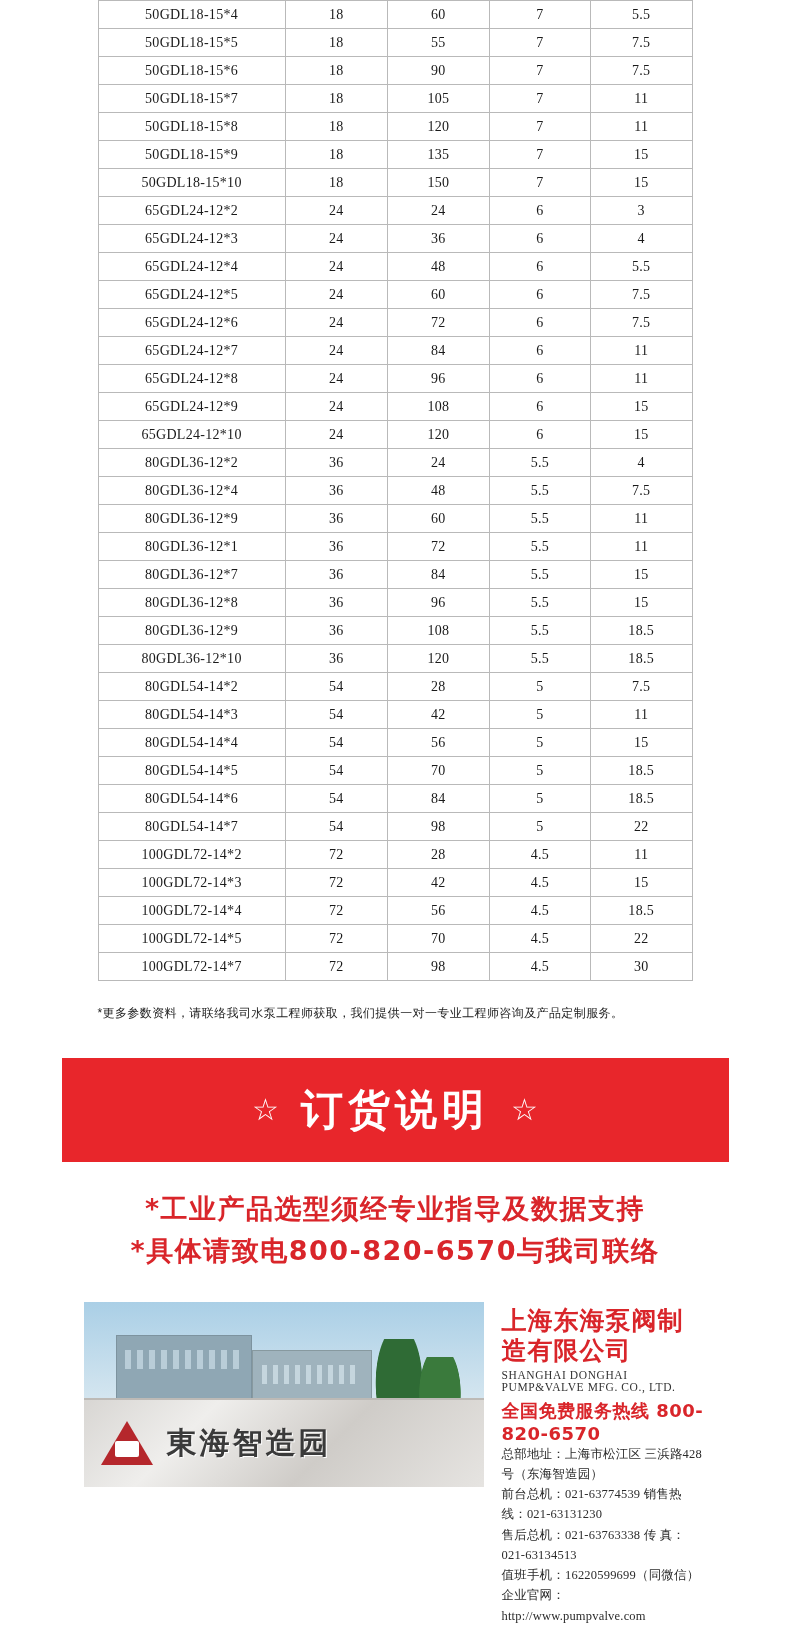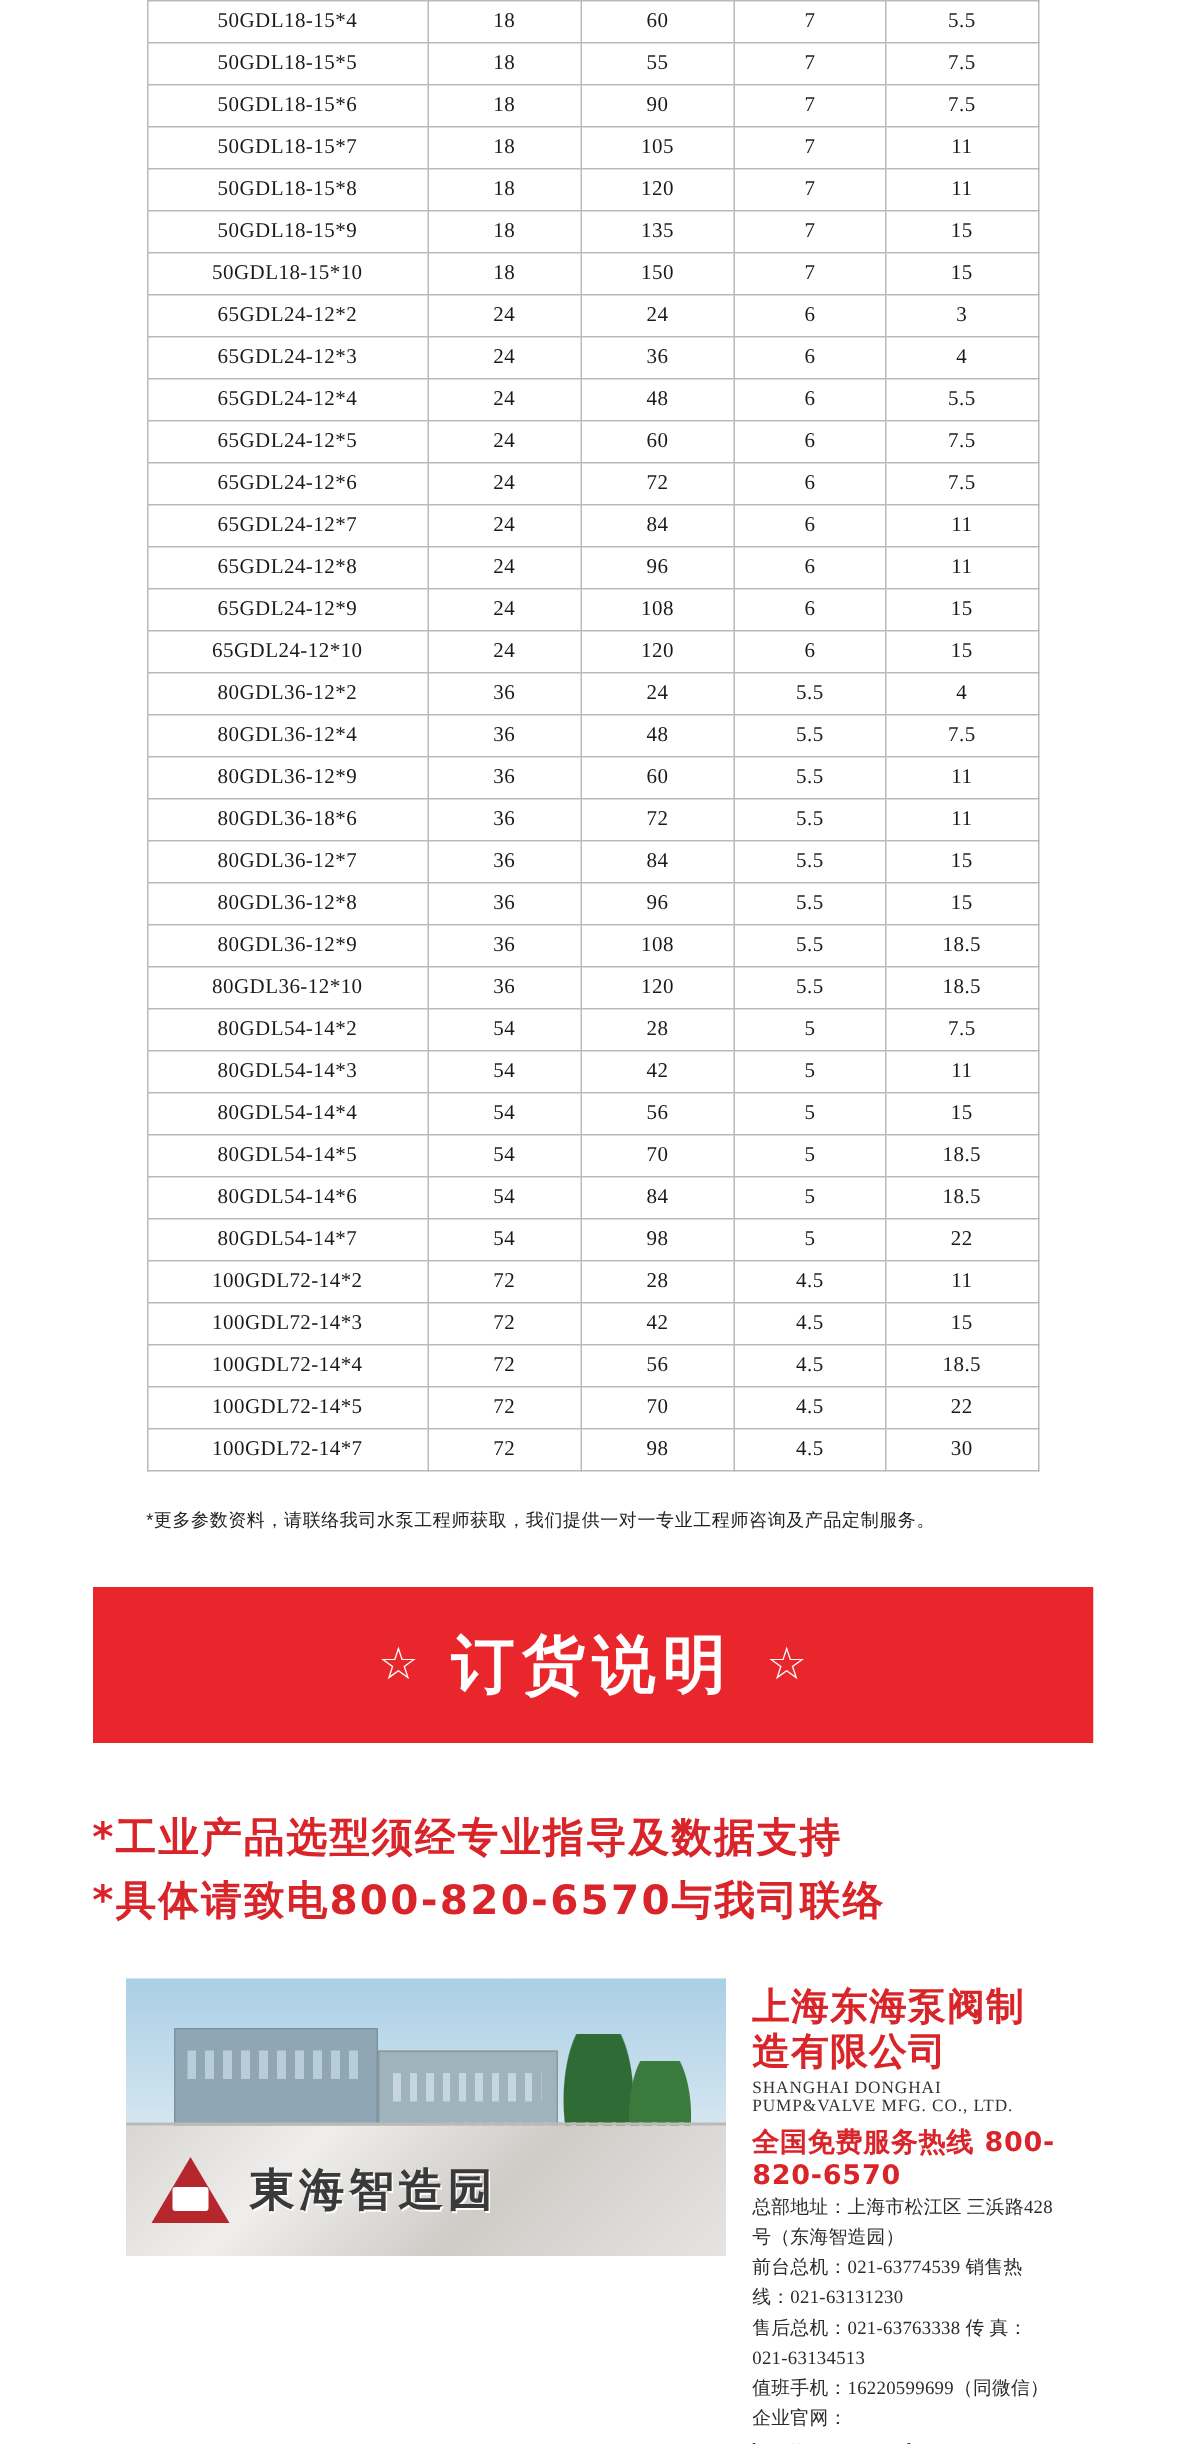--- a/index.html
+++ b/index.html
@@ -76,21 +76,22 @@
   .banner-title {
     font-size: 42px;
     font-weight: bold;
     letter-spacing: 5px;
     font-family: "DejaVu Sans", "Liberation Sans", sans-serif;
     color: #ffffff;
   }
 
   
   .order-notes {
-    padding: 43px 0 30px 0;
+    text-align: center;
+    padding: 26px 0 30px 0;
   }
   .order-notes .line {
     color: #d9252a;
     font-size: 27px;
     font-weight: bold;
     letter-spacing: 1.5px;
     line-height: 1.55;
     font-family: "DejaVu Sans", "Liberation Sans", sans-serif;
   }
 
@@ -337,21 +338,21 @@
             <td>7.5</td>
           </tr>
           <tr>
             <td>80GDL36-12*9</td>
             <td>36</td>
             <td>60</td>
             <td>5.5</td>
             <td>11</td>
           </tr>
           <tr>
-            <td>80GDL36-18*6</td>
+            <td>80GDL36-12*1</td>
             <td>36</td>
             <td>72</td>
             <td>5.5</td>
             <td>11</td>
           </tr>
           <tr>
             <td>80GDL36-12*7</td>
             <td>36</td>
             <td>84</td>
             <td>5.5</td>

